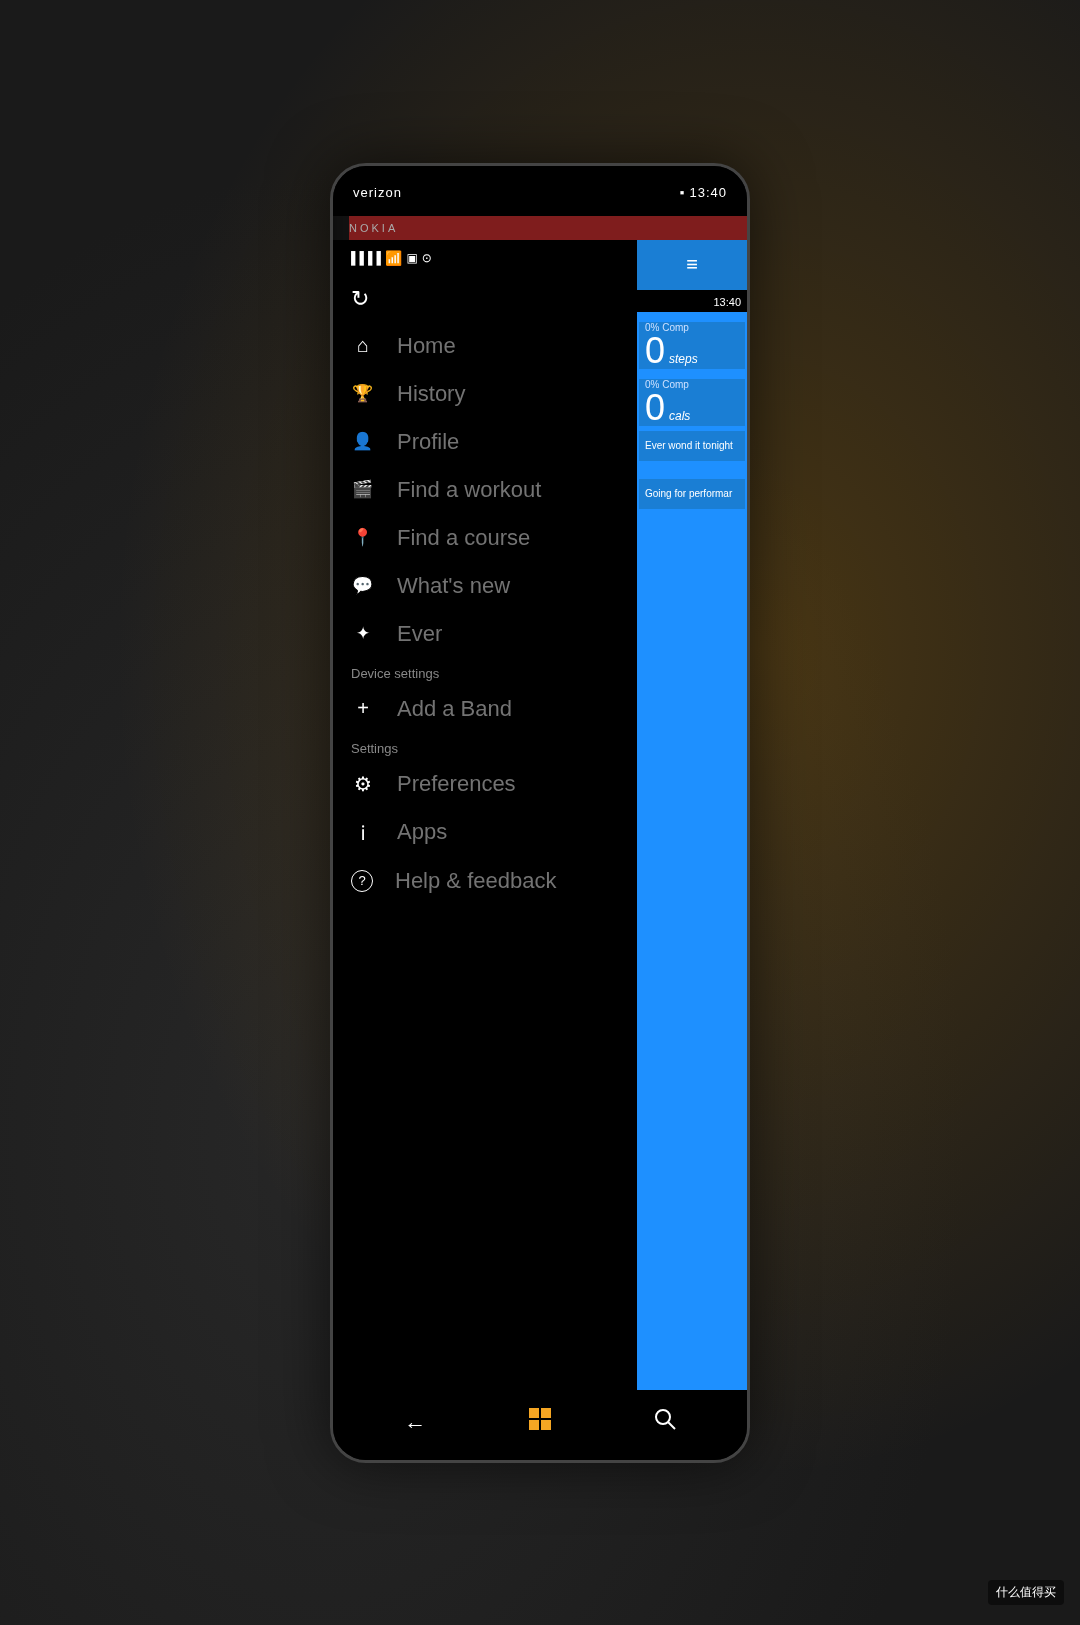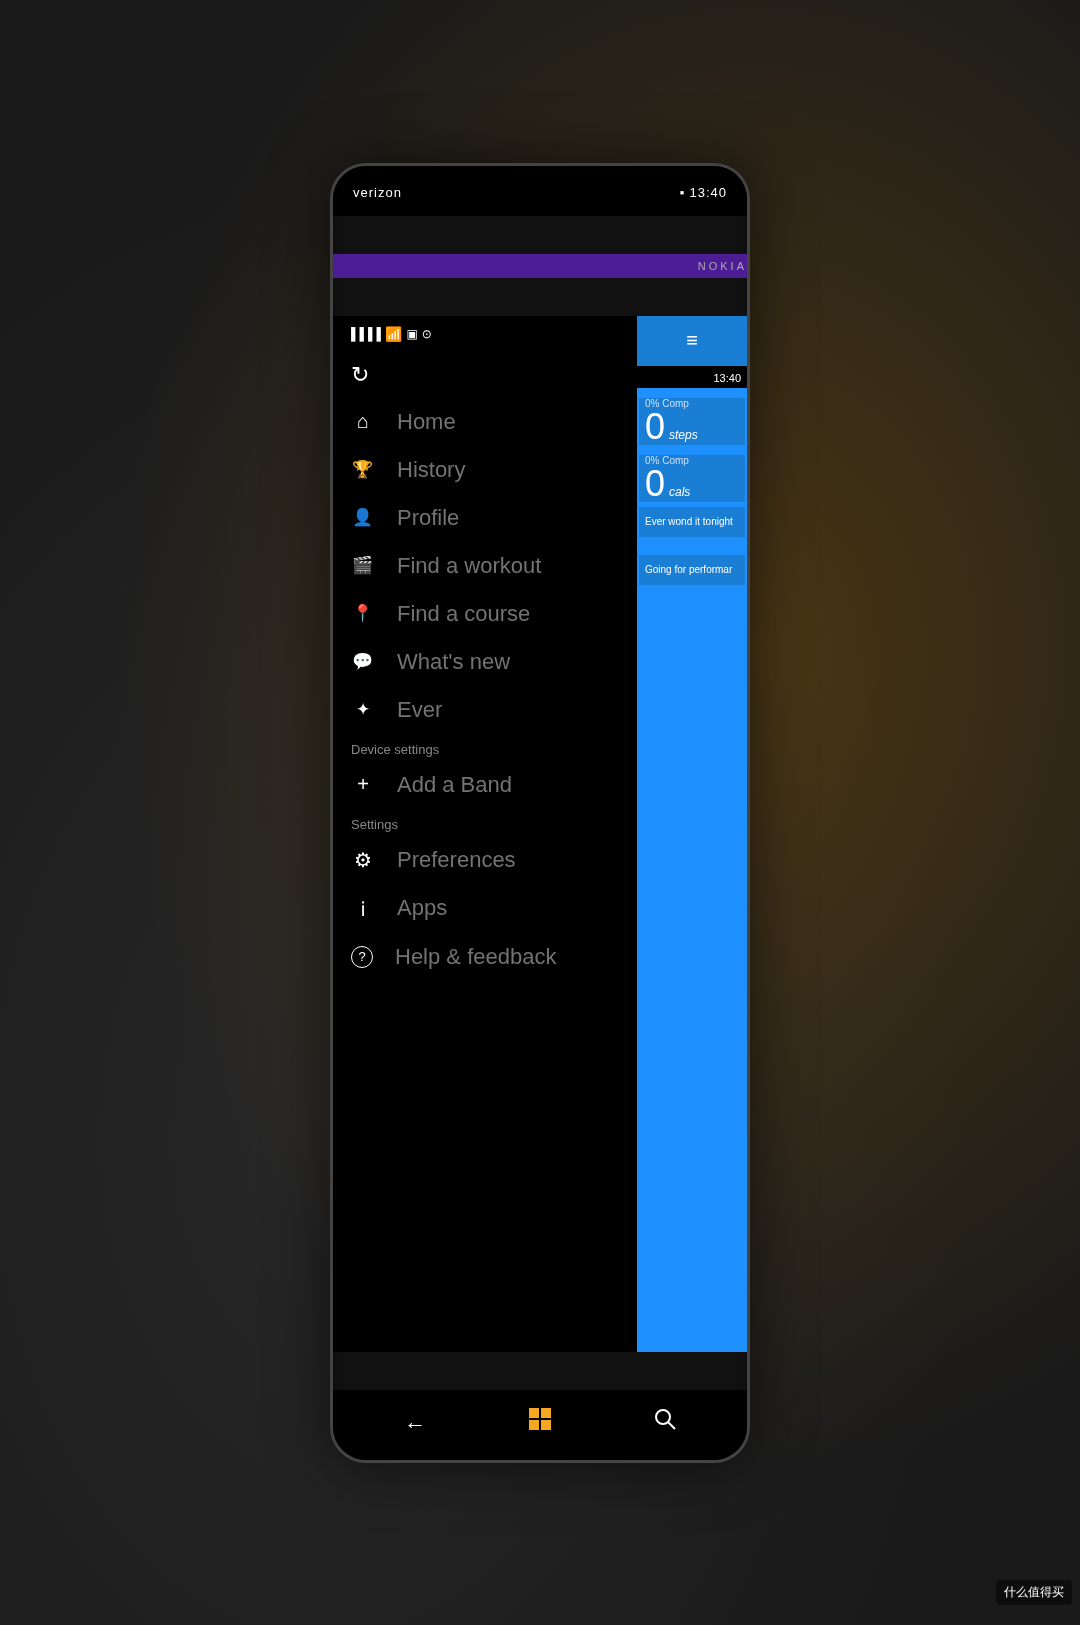--- a/index.html
+++ b/index.html
@@ -28,21 +28,20 @@
       position: relative;
       width: 420px;
       height: 1300px;
       background: #111;
       border-radius: 36px;
       border: 3px solid #444;
       box-shadow: 0 0 60px #00000099, inset 0 0 10px #00000055;
       display: flex;
       flex-direction: column;
       overflow: hidden;
-      gap: 38px;
     }
 
     
     .phone-top {
       background: #000;
       padding: 10px 20px 6px 20px;
       display: flex;
       align-items: center;
       justify-content: space-between;
       min-height: 50px;
@@ -61,23 +60,24 @@
       align-items: center;
     }
 
     .status-icon {
       color: #fff;
       font-size: 13px;
     }
 
     
     .nokia-brand {
-      background: #4c1d95;
-      text-align: right;
+      background: #7f1d1d;
+      text-align: left;
       padding: 2px 0 4px;
+      margin-left: 16px;
     }
     .nokia-brand span {
       color: #aaa;
       font-size: 11px;
       letter-spacing: 3px;
       font-weight: 300;
     }
 
     
     .screen {
@@ -265,21 +265,21 @@
       right: -5px;
       top: 270px;
       width: 5px;
       height: 80px;
     }
 
     
     .watermark {
       position: absolute;
       bottom: 20px;
-      right: 8px;
+      right: 16px;
       color: #fff;
       font-size: 12px;
       background: rgba(0,0,0,0.5);
       padding: 4px 8px;
       border-radius: 4px;
     }
   </style>
 </head>
 <body>
 

